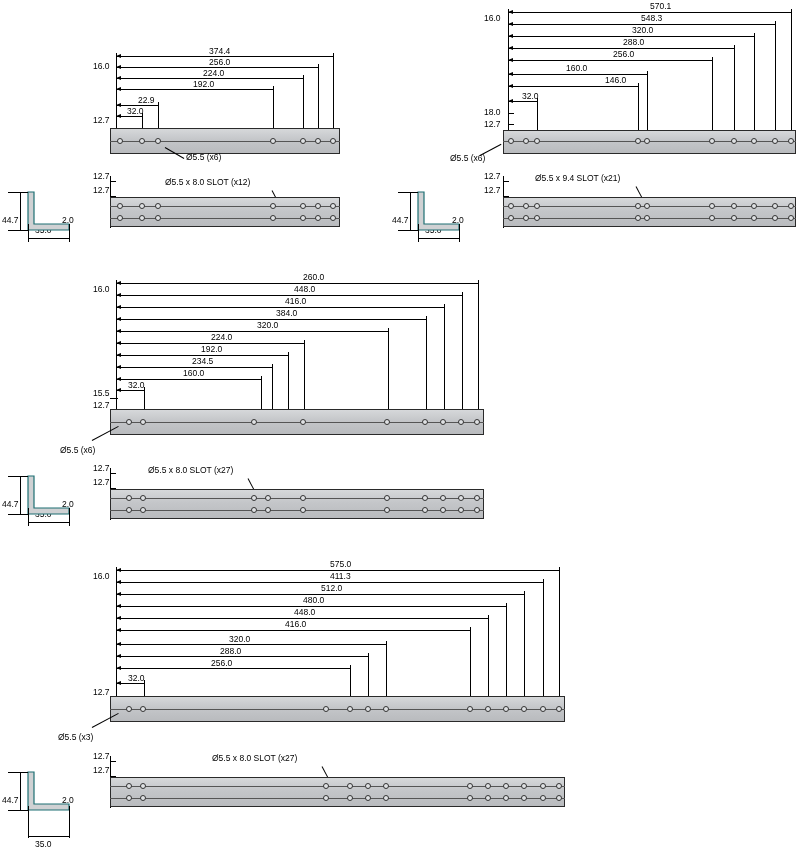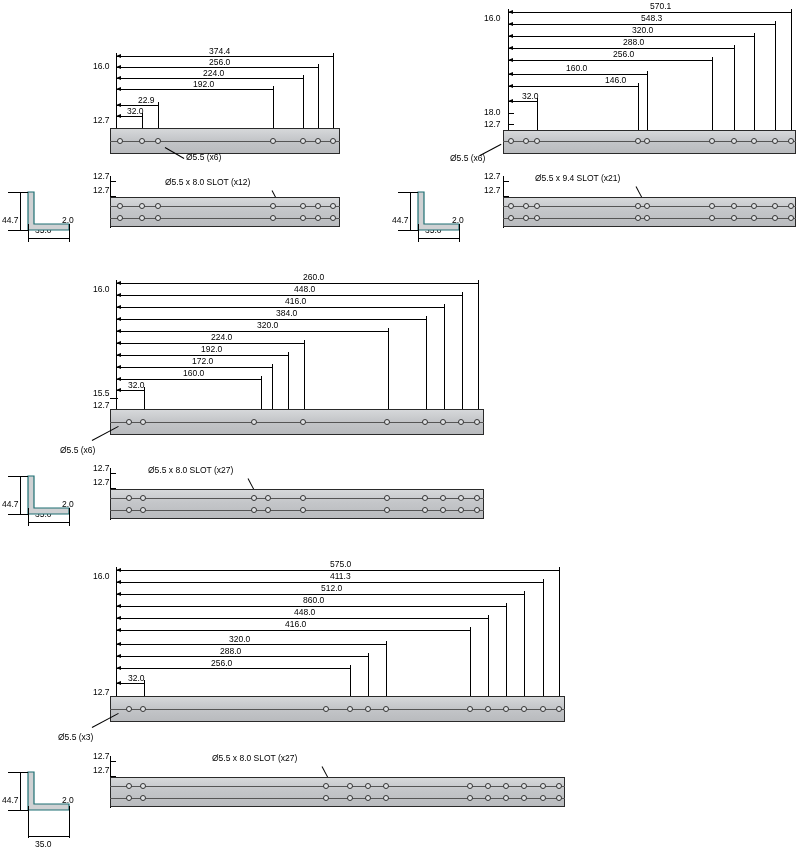--- a/index.html
+++ b/index.html
@@ -223,21 +223,21 @@
     <div class="dim" style="left:93px;top:389px;">15.5</div>
     <div class="dim" style="left:93px;top:401px;">12.7</div>
 
     <div class="dim" style="left:303px;top:273px;">260.0</div>
     <div class="dim" style="left:294px;top:285px;">448.0</div>
     <div class="dim" style="left:285px;top:297px;">416.0</div>
     <div class="dim" style="left:276px;top:309px;">384.0</div>
     <div class="dim" style="left:257px;top:321px;">320.0</div>
     <div class="dim" style="left:211px;top:333px;">224.0</div>
     <div class="dim" style="left:201px;top:345px;">192.0</div>
-    <div class="dim" style="left:192px;top:357px;">172.0</div>
+    <div class="dim" style="left:192px;top:357px;">234.5</div>
     <div class="dim" style="left:183px;top:369px;">160.0</div>
     <div class="dim" style="left:128px;top:381px;">32.0</div>
 
     <div class="hline" style="left:116px;top:283px;width:362px;"></div>
     <div class="hline" style="left:116px;top:295px;width:346px;"></div>
     <div class="hline" style="left:116px;top:307px;width:328px;"></div>
     <div class="hline" style="left:116px;top:319px;width:310px;"></div>
     <div class="hline" style="left:116px;top:331px;width:272px;"></div>
     <div class="hline" style="left:116px;top:343px;width:188px;"></div>
     <div class="hline" style="left:116px;top:355px;width:172px;"></div>
@@ -331,21 +331,21 @@
     <div class="hline" style="left:28px;top:522px;width:41px;"></div>
   </div>
 
   <div>
     <div class="dim" style="left:93px;top:572px;">16.0</div>
     <div class="dim" style="left:93px;top:688px;">12.7</div>
 
     <div class="dim" style="left:330px;top:560px;text-align:center;">575.0</div>
     <div class="dim" style="left:330px;top:572px;">411.3</div>
     <div class="dim" style="left:321px;top:584px;">512.0</div>
-    <div class="dim" style="left:303px;top:596px;">860.0</div>
+    <div class="dim" style="left:303px;top:596px;">480.0</div>
     <div class="dim" style="left:294px;top:608px;">448.0</div>
     <div class="dim" style="left:285px;top:620px;">416.0</div>
     <div class="dim" style="left:229px;top:635px;">320.0</div>
     <div class="dim" style="left:220px;top:647px;">288.0</div>
     <div class="dim" style="left:211px;top:659px;">256.0</div>
     <div class="dim" style="left:128px;top:674px;">32.0</div>
 
     <div class="hline" style="left:116px;top:570px;width:443px;"></div>
     <div class="hline" style="left:116px;top:582px;width:427px;"></div>
     <div class="hline" style="left:116px;top:594px;width:408px;"></div>

